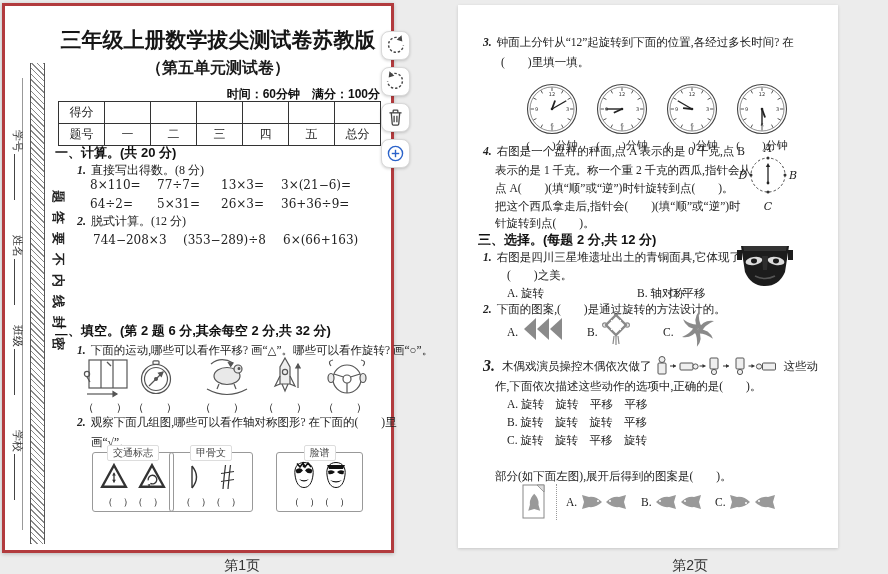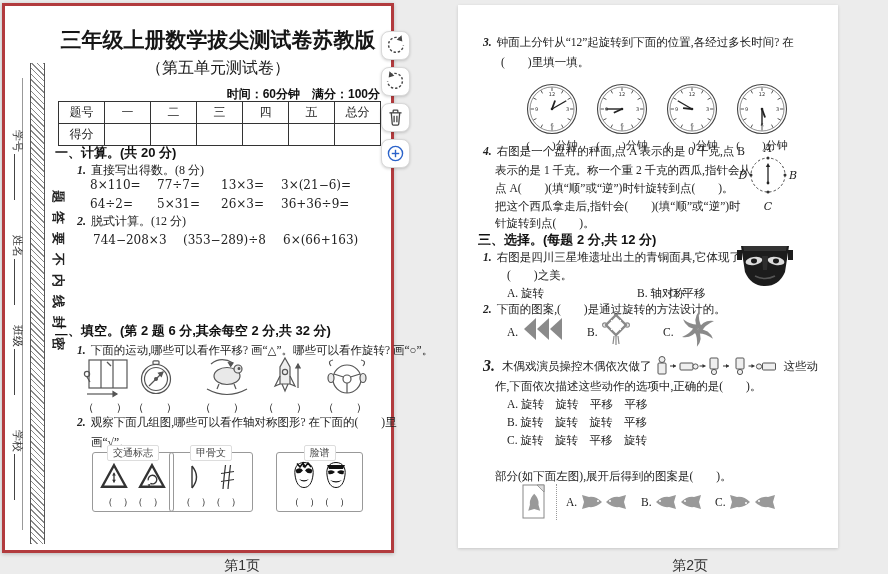--- a/index.html
+++ b/index.html
@@ -19,21 +19,21 @@
   
   .m-line{left:17px;top:72px;width:1px;height:452px;background:#999;}
   .m-hatch{left:25px;top:57px;width:15px;height:481px;border-left:1px solid #555;border-right:1px solid #555;
            background:repeating-linear-gradient(45deg,#8a8a8a 0 1px,transparent 1px 4px);box-sizing:border-box;}
   .mfield{transform:rotate(90deg);transform-origin:0 0;font-size:11px;color:#333;white-space:nowrap;left:20px;}
   .uline{display:inline-block;width:46px;height:4px;border-bottom:1px solid #444;margin-left:2px;}
   .sealcol{left:47px;top:184px;display:flex;flex-direction:column;gap:8px;}
   .sealch{font-size:13px;font-weight:bold;color:#222;width:13px;height:13px;line-height:13px;
           text-align:center;transform:rotate(90deg);}
   .title{left:48px;top:20px;width:330px;text-align:center;font-weight:bold;font-size:21px;color:#161616;}
-  .subtitle{left:48px;top:52px;width:330px;text-align:center;font-weight:normal;font-size:16px;color:#1a1a1a;}
+  .subtitle{left:48px;top:52px;width:330px;text-align:center;font-weight:bold;font-size:16px;color:#1a1a1a;}
   .meta{left:48px;top:80px;width:327px;text-align:right;font-weight:bold;font-size:12px;
         font-family:"Liberation Sans",sans-serif;color:#111;}
   table.score{left:53px;top:95px;border-collapse:collapse;position:absolute;}
   table.score td{border:1px solid #333;width:45px;height:21px;text-align:center;font-size:12px;padding:0;}
   .h-sec{font-family:"Liberation Sans",sans-serif;font-weight:bold;font-size:13px;color:#111;white-space:nowrap;}
   .qline{font-size:12px;white-space:nowrap;}
   .qnum{font-weight:bold;font-style:italic;margin-right:5px;}
   .eq{position:absolute;font-size:12px;font-family:"DejaVu Serif",serif;white-space:nowrap;}
   .pars{position:absolute;top:394px;width:44px;text-align:center;font-size:11px;}
   .gbox{position:absolute;top:446px;height:60px;border:1px solid #999;border-radius:3px;box-sizing:border-box;}
@@ -71,36 +71,36 @@
     <span class="sealch">密</span>
   </div>
 
   <div class="abs title">三年级上册数学拔尖测试卷苏教版</div>
   <div class="abs subtitle">（第五单元测试卷）</div>
   <div class="abs meta">时间：60分钟　满分：100分</div>
 
   <table class="score">
     <tbody>
         <tr>
+      <td>得分</td>
+      <td></td>
+          <td></td>
+          <td></td>
+          <td></td>
+          <td></td>
+          <td></td>
+    </tr>
+    <tr>
       <td>题号</td>
       <td>一</td>
       <td>二</td>
       <td>三</td>
       <td>四</td>
       <td>五</td>
       <td>总分</td>
-    </tr>
-    <tr>
-      <td>得分</td>
-      <td></td>
-          <td></td>
-          <td></td>
-          <td></td>
-          <td></td>
-          <td></td>
     </tr>
   </tbody>
     </table>
 
   <div class="abs h-sec" style="left:50px;top:138px;">一、计算。(共 20 分)</div>
   <div class="abs qline" style="left:72px;top:156px;">
     <span class="qnum">1.</span><span>直接写出得数。(8 分)</span>
   </div>
   <span class="eq" style="left:85px;top:172px;">8×110=</span>
   <span class="eq" style="left:152px;top:172px;">77÷7=</span>

